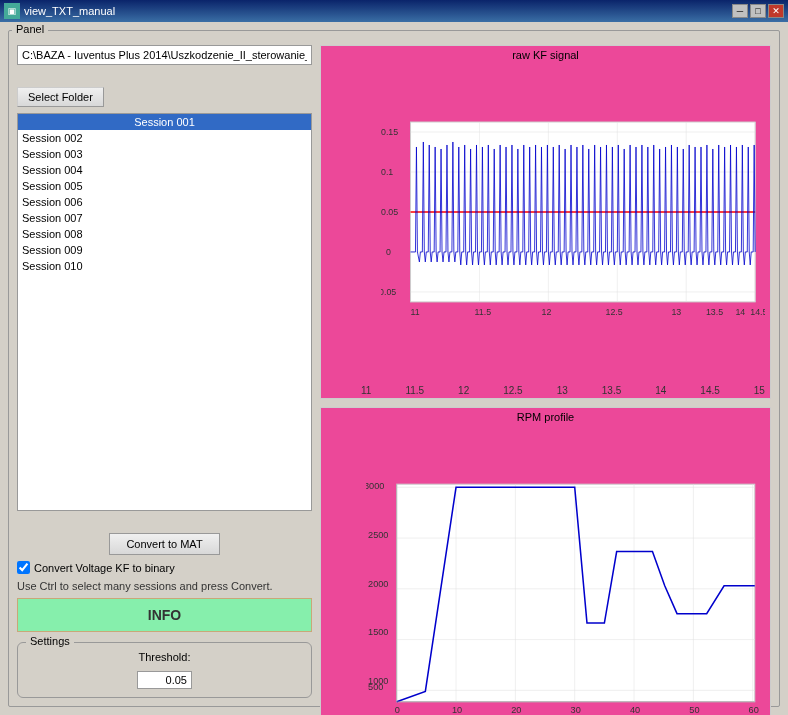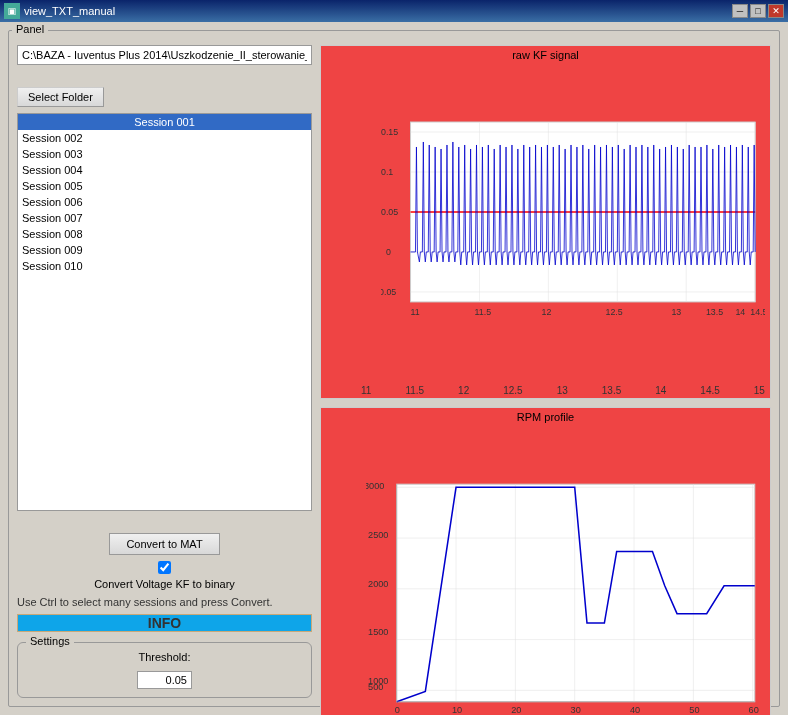--- a/index.html
+++ b/index.html
@@ -133,33 +133,33 @@
       padding: 4px 16px;
       font-size: 11px;
       cursor: pointer;
       align-self: center;
     }
     .checkbox-row {
       display: flex;
       align-items: center;
       gap: 4px;
       font-size: 11px;
-      flex-direction: column;
     }
     .checkbox-row input[type="checkbox"] {
       width: 13px;
       height: 13px;
     }
     .info-hint {
       font-size: 11px;
       color: #333;
     }
     .info-button {
-      background: #0ea5e9;
+      background: #86efac;
       border: 1px solid #c8a878;
+      padding: 8px;
       font-size: 14px;
       font-weight: bold;
       cursor: pointer;
       text-align: center;
       width: 100%;
       color: #333;
     }
     .settings-group {
       border: 1px solid #999;
       border-radius: 6px;
@@ -186,21 +186,21 @@
       width: 55px;
       border: 1px solid #999;
       padding: 2px 4px;
       font-size: 11px;
       background: white;
       text-align: right;
     }
     
     .chart-container {
       flex: 1;
-      background: #ef4444;
+      background: #ec4899;
       border: 1px solid #ccc;
       position: relative;
       display: flex;
       flex-direction: column;
       gap: 48px;
     }
     .chart-title {
       text-align: center;
       font-size: 11px;
       padding: 3px 0;

